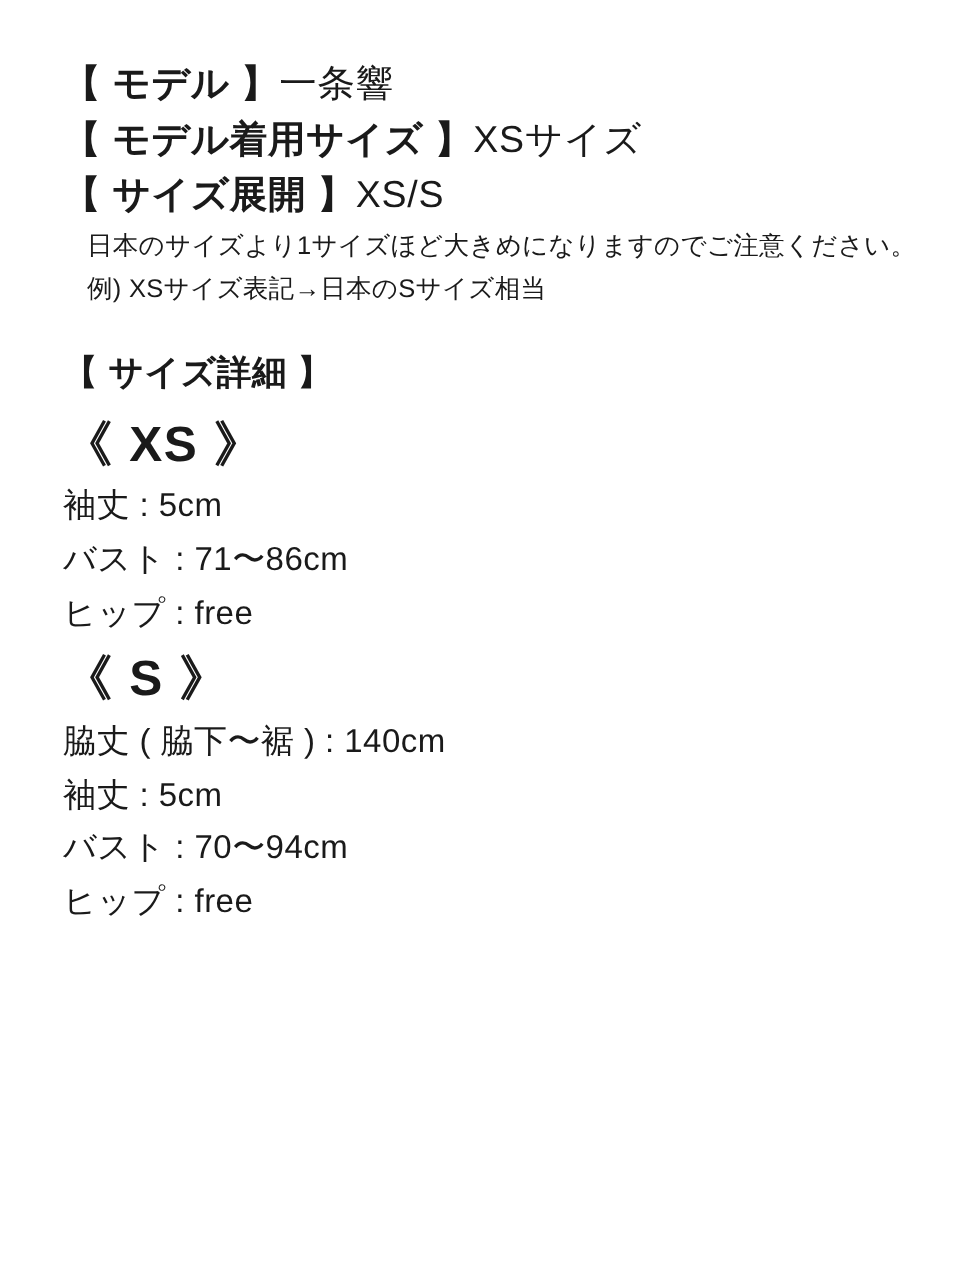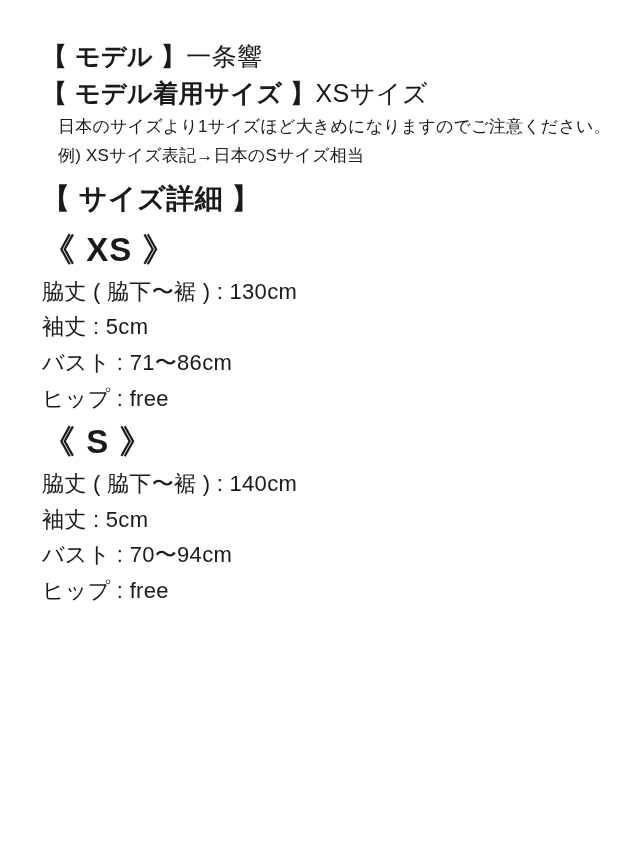--- a/index.html
+++ b/index.html
@@ -54,50 +54,52 @@
   
   .meas {
     font-size: 22px;
     line-height: 1.62;
     letter-spacing: 0.3px;
     font-weight: normal;
   }
   .block-gap-sm { height: 4px; }
   .detail-head {
     font-weight: bold;
-    font-size: 28px;
+    font-size: 23px;
     line-height: 1.48;
     letter-spacing: 0.5px;
-    margin-top: 8px;
+    margin-top: 24px;
   }
 </style>
 </head>
 <body>
 
 <div class="page">
 
   <div class="line head">
     <span>【 モデル 】</span><span class="val">一条響</span>
   </div>
 
   <div class="line head">
     <span>【 モデル着用サイズ 】</span><span class="val">XSサイズ</span>
   </div>
 
+  <div class="line head">
+    <span>【 サイズ展開 】</span><span class="val">XS/S</span>
+  </div>
 
   <div class="line note indent">日本のサイズより1サイズほど大きめになりますのでご注意ください。</div>
   <div class="line note indent">例) XSサイズ表記→日本のSサイズ相当</div>
 
   <div class="line detail-head">【 サイズ詳細 】</div>
 
   <div class="block-gap-sm"></div>
 
   <div>
     <div class="line size-head">《 XS 》</div>
-    <div class="line meas">脇丈 ( 脇下〜裾 ) : 130cm</div>
     <div class="line meas">袖丈 : 5cm</div>
     <div class="line meas">バスト : 71〜86cm</div>
     <div class="line meas">ヒップ : free</div>
   </div>
 
   <div>
     <div class="line size-head">《 S 》</div>
     <div class="line meas">脇丈 ( 脇下〜裾 ) : 140cm</div>
     <div class="line meas">袖丈 : 5cm</div>
     <div class="line meas">バスト : 70〜94cm</div>

